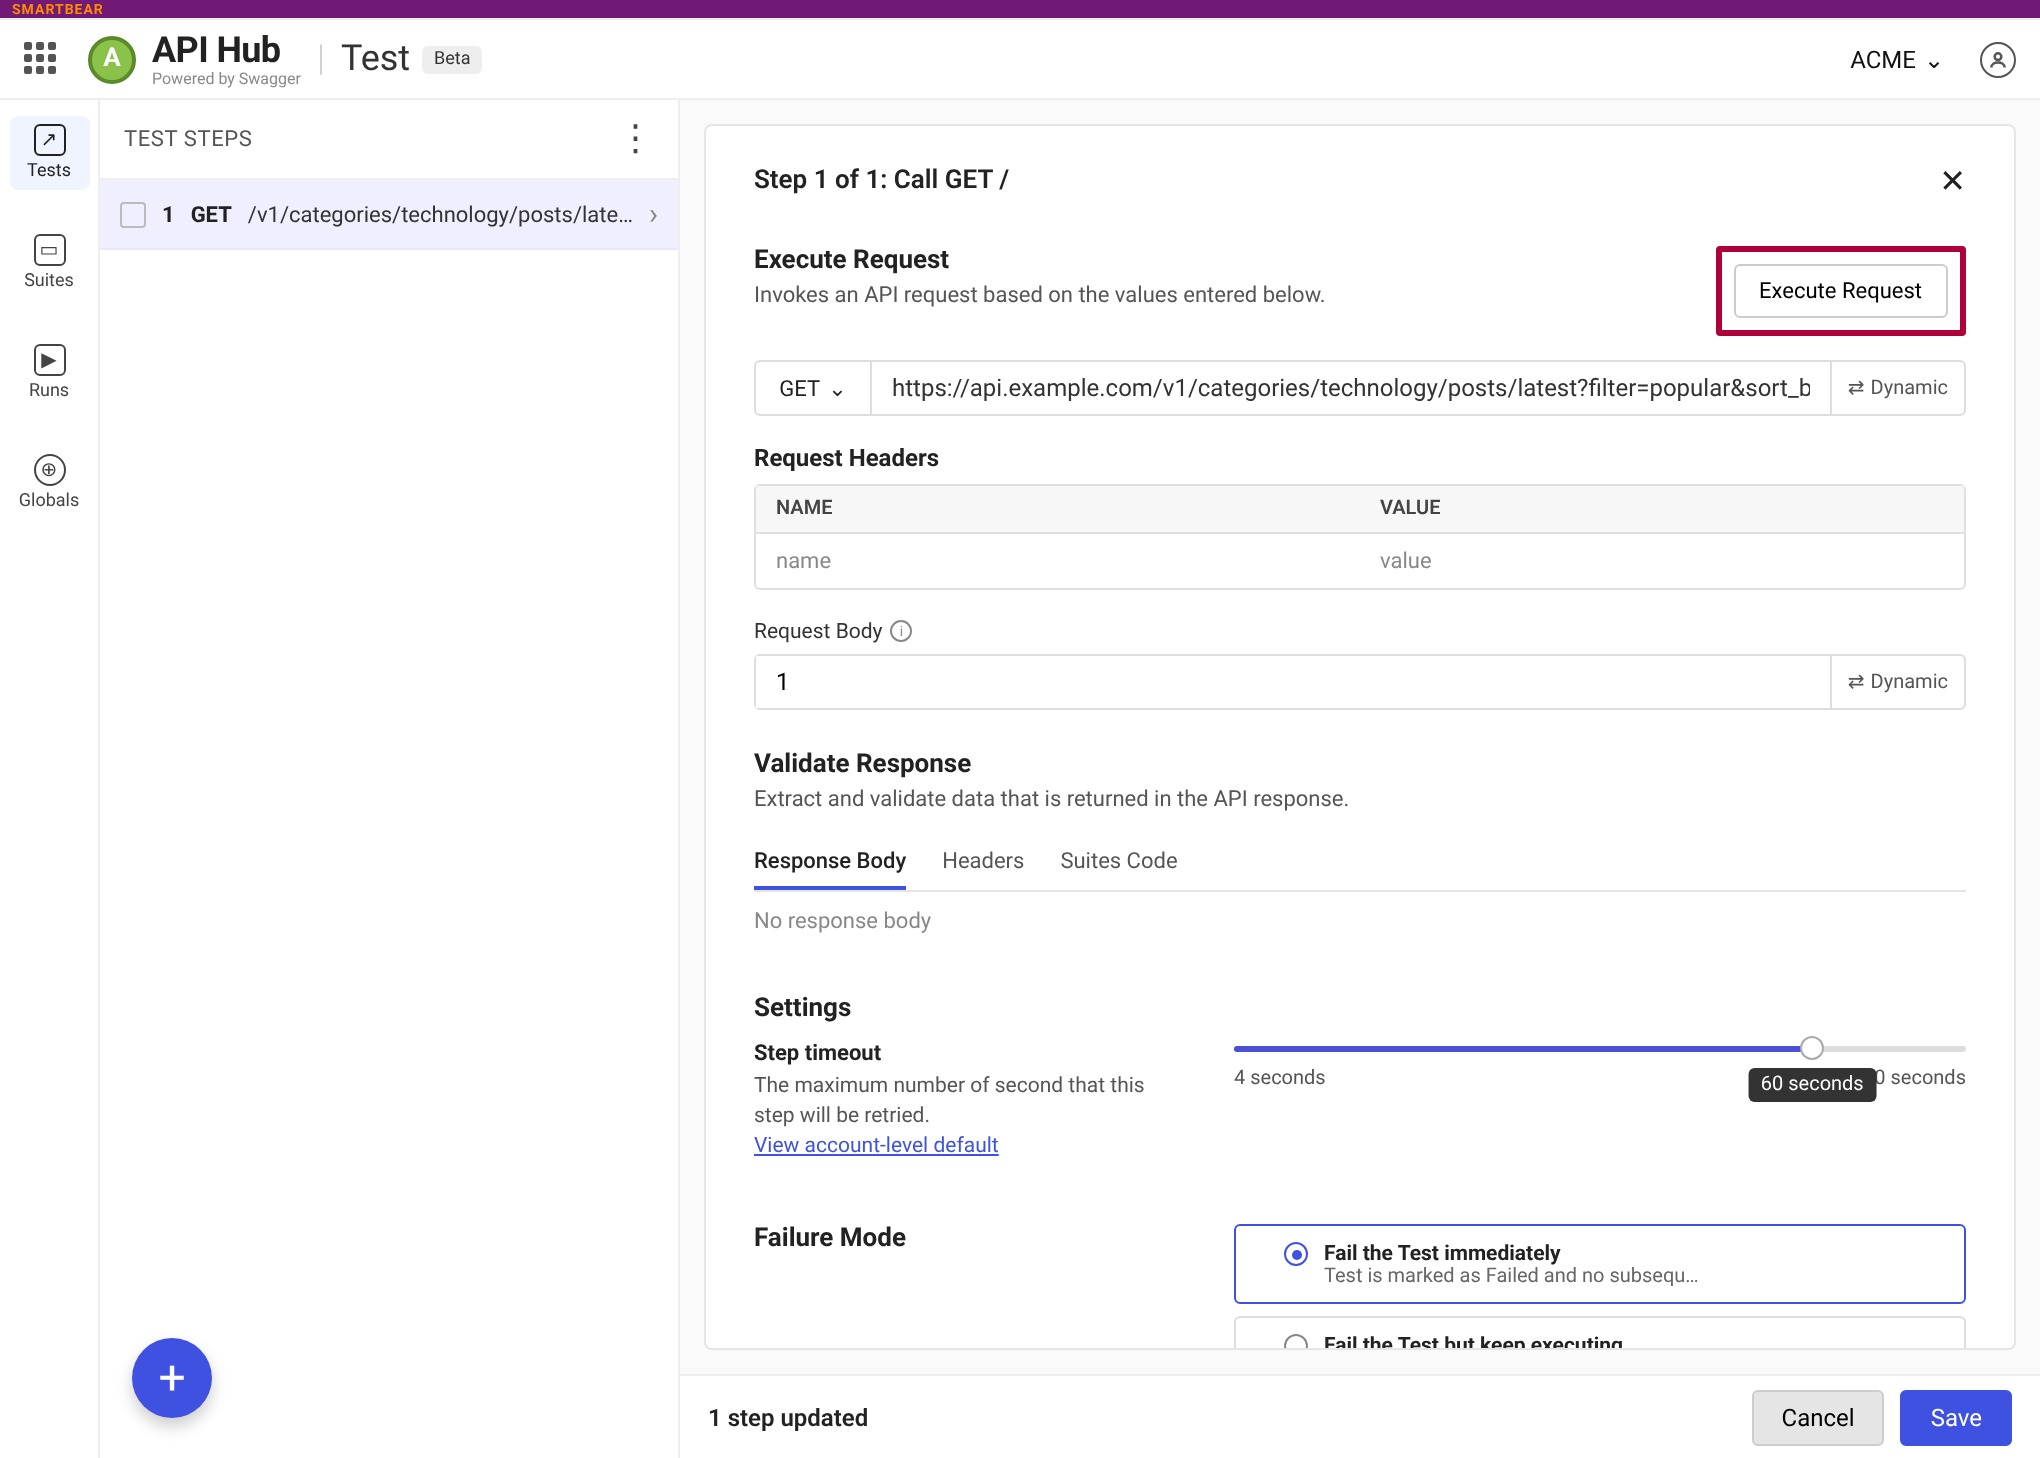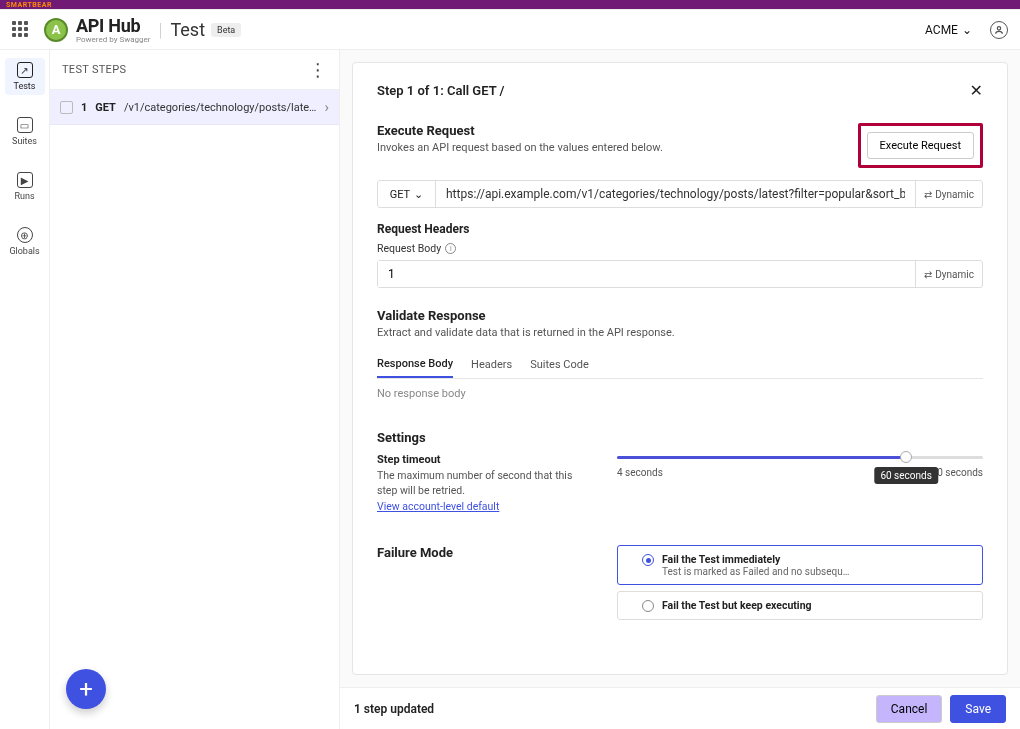--- a/index.html
+++ b/index.html
@@ -56,21 +56,21 @@
 .table { border:1px solid #e0e0e0; border-radius:3px; margin-bottom:14px; }
 .table-head { display:flex; background:#f7f7f7; }
 .th { flex:1; padding:6px 10px; font-size:10px; font-weight:600; color:#444; }
 .table-row { display:flex; border-top:1px solid #e0e0e0; }
 .td { flex:1; padding:7px 10px; font-size:11px; color:#888; }
 .body-label-row { display:flex; align-items:center; gap:4px; margin-bottom:5px; }
 .info-icon { width:11px; height:11px; border:1px solid #888; border-radius:50%; display:inline-flex; align-items:center; justify-content:center; font-size:7px; color:#888; }
 .body-field { display:flex; border:1px solid #ddd; border-radius:3px; margin-bottom:20px; }
 .body-inp { flex:1; border:none; padding:6px 10px; font-size:12px; outline:none; }
 
-.tabs { display:flex; gap:18px; border-bottom:1px solid #e5e5e5; margin-bottom:8px;align-items:center; }
+.tabs { display:flex; gap:18px; border-bottom:1px solid #e5e5e5; margin-bottom:8px; }
 .tab { font-size:11px; padding:6px 0; color:#555; cursor:pointer; }
 .tab.active { color:#222; border-bottom:2px solid #3f51e0; font-weight:500; }
 .empty { color:#888; font-size:11px; margin-bottom:30px; }
 
 .settings-row { display:flex; gap:30px; align-items:flex-start; margin-top:8px; }
 .settings-left { width:210px; }
 .settings-left h5 { font-size:11px; font-weight:700; margin-bottom:3px; }
 .settings-left p { font-size:10.5px; color:#555; line-height:1.4; }
 .link { color:#3f51e0; font-size:10.5px; text-decoration:underline; cursor:pointer; }
 .slider-wrap { flex:1; position:relative; padding-top:3px; }
@@ -86,21 +86,21 @@
 .radio-card.sel { border-color:#3f51e0; }
 .radio-dot { width:12px; height:12px; border:1.3px solid #888; border-radius:50%; margin-top:1px; flex-shrink:0; position:relative; }
 .radio-card.sel .radio-dot { border-color:#3f51e0; }
 .radio-card.sel .radio-dot::after { content:""; position:absolute; inset:2.5px; background:#3f51e0; border-radius:50%; }
 .radio-title { font-size:10.5px; font-weight:700; }
 .radio-desc { font-size:10px; color:#666; white-space:nowrap; overflow:hidden; text-overflow:ellipsis; max-width:190px; }
 
 .footer-bar { height:42px; border-top:1px solid #eee; background:#fff; display:flex; align-items:center; padding:0 14px; }
 .footer-msg { font-size:12px; font-weight:600; }
 .footer-actions { margin-left:auto; display:flex; gap:8px; }
-.btn { border:1px solid #ccc; background:#c4b5fd; padding:6px 14px; font-size:12px; border-radius:3px; cursor:pointer; }
+.btn { border:1px solid #ccc; background:#e5e5e5; padding:6px 14px; font-size:12px; border-radius:3px; cursor:pointer; }
 .btn.primary { background:#3f51e0; border-color:#3f51e0; color:#fff; }
 .more-dots { font-size:18px; cursor:pointer; color:#444; line-height:1; }
 </style>
 </head>
 <body>
 
 <div class="smartbear-bar">
   <span>SMARTBEAR</span>
 </div>
 
@@ -198,20 +198,30 @@
           <span>⌄</span>
         </div>
         <input class="url-inp" value="https://api.example.com/v1/categories/technology/posts/latest?filter=popular&amp;sort_by=date" style="">
         <div class="dyn-tag">
           <span>⇄</span>
           <span>Dynamic</span>
         </div>
       </div>
 
       <div class="sub-title">Request Headers</div>
+      <div class="table">
+        <div class="table-head">
+          <div class="th">NAME</div>
+          <div class="th">VALUE</div>
+        </div>
+        <div class="table-row">
+          <div class="td">name</div>
+          <div class="td">value</div>
+        </div>
+      </div>
 
       <div class="body-label-row">
         <span style="font-size:10.5px;color:#333">Request Body</span>
         <span class="info-icon">i</span>
       </div>
       <div class="body-field">
         <input class="body-inp" value="1" style="">
         <div class="dyn-tag">
           <span>⇄</span>
           <span>Dynamic</span>

